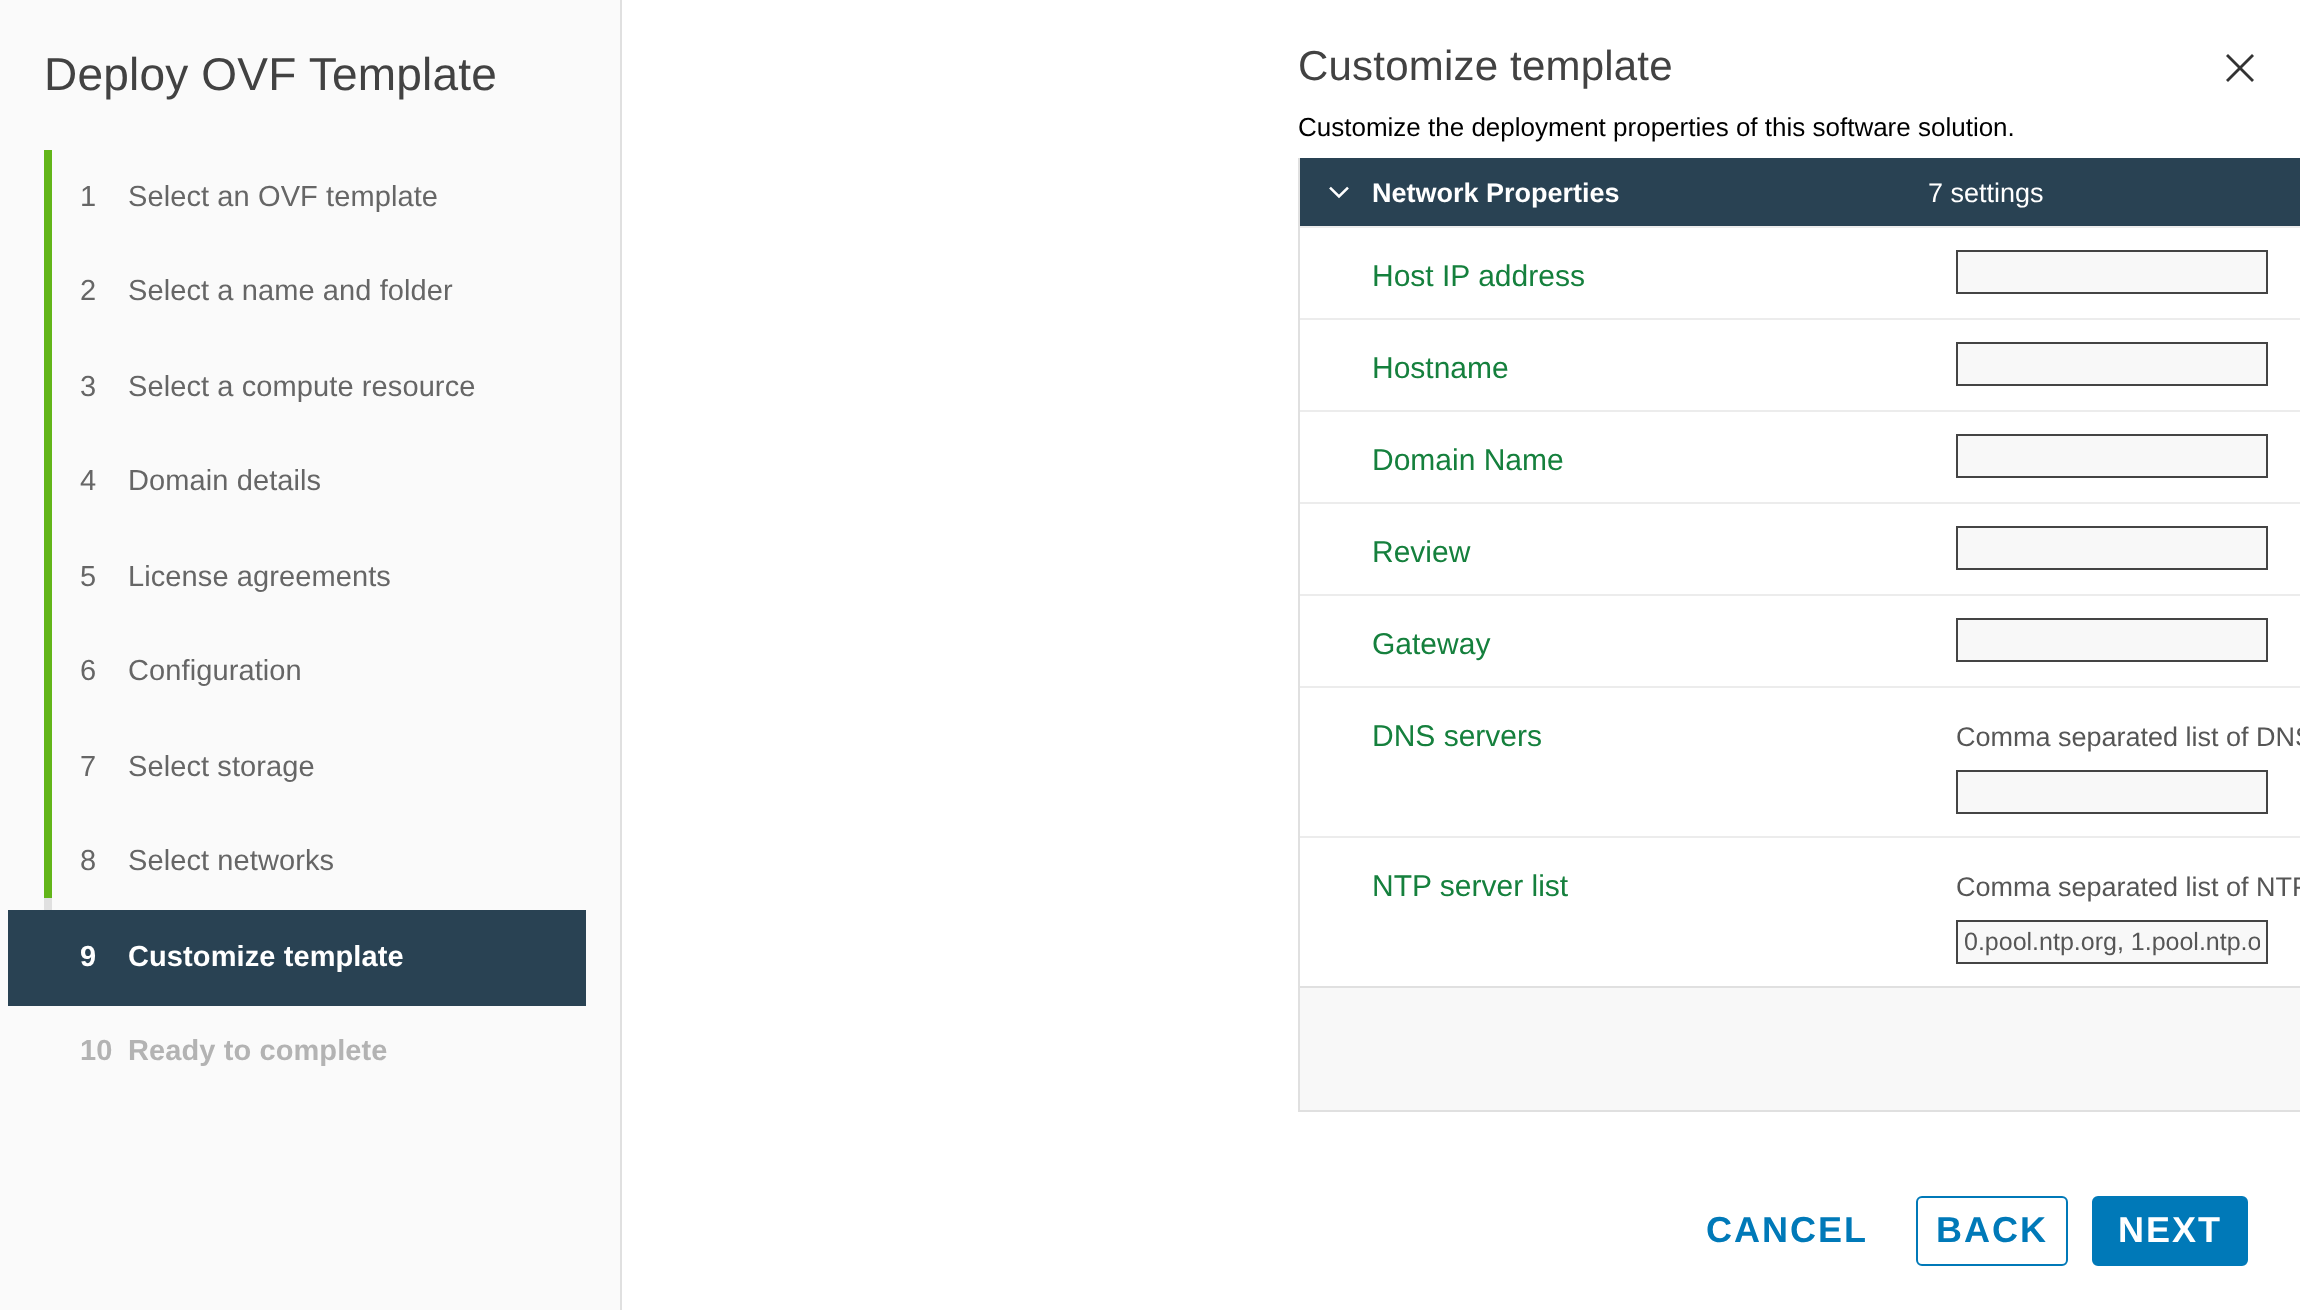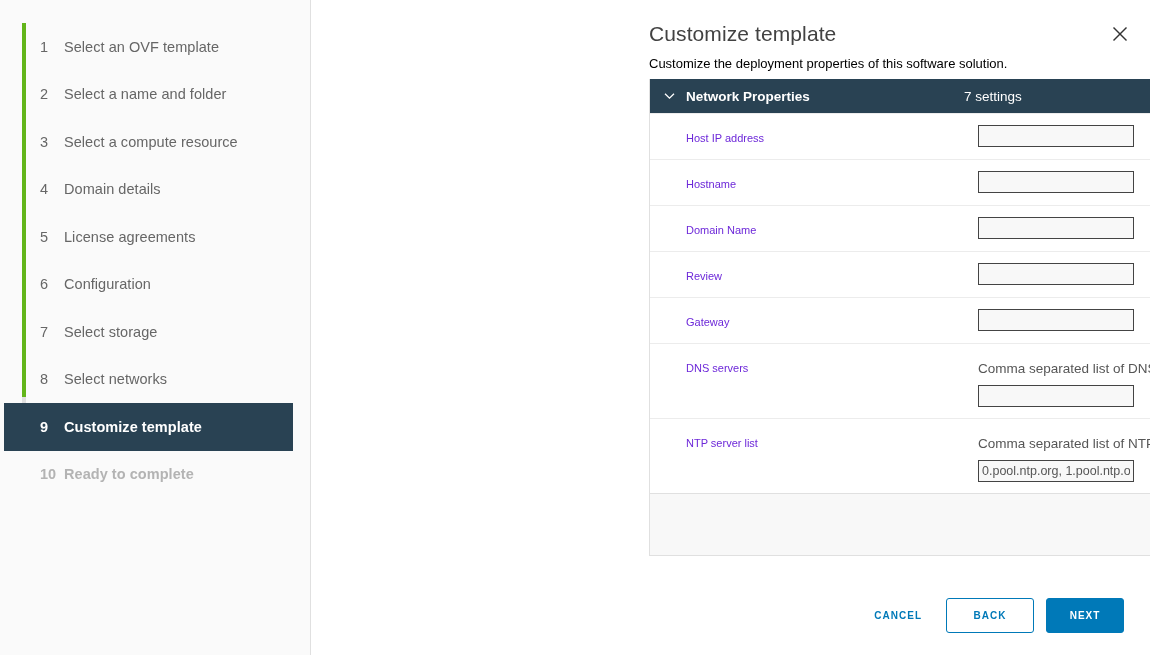--- a/index.html
+++ b/index.html
@@ -176,22 +176,22 @@
     display: flex;
     border-top: 1px solid #ececec;
     min-height: 46px;
     padding: 0;
   }
   .prop-row:first-of-type { border-top: none; }
 
   .prop-label {
     width: 328px;
     flex: 0 0 328px;
-    font-size: 11px;
-    color: #6d28d9;
+    font-size: 15px;
+    color: #15803d;
     padding: 16px 0 10px 36px;
     line-height: 17px;
   }
 
   .prop-value {
     flex: 1;
     padding: 11px 0 11px 0;
   }
 
   .prop-hint {
@@ -227,21 +227,21 @@
     position: absolute;
     right: 26px;
     bottom: 22px;
     display: flex;
     align-items: center;
     gap: 0px;
   }
 
   .btn {
     font-family: "Liberation Sans", sans-serif;
-    font-size: 10px;
+    font-size: 18px;
     letter-spacing: 1px;
     font-weight: bold;
     cursor: pointer;
     border-radius: 3px;
     height: 35px;
     display: inline-flex;
     align-items: center;
     justify-content: center;
   }
 
@@ -250,37 +250,38 @@
     border: none;
     color: #0079b8;
     padding: 0 16px;
     margin-right: 8px;
   }
 
   .btn-outline {
     background: #ffffff;
     border: 1px solid #0079b8;
     color: #0079b8;
-    width: 88px;
+    width: 76px;
     margin-right: 12px;
   }
 
   .btn-primary {
     background: #0079b8;
     border: 1px solid #0079b8;
     color: #ffffff;
     width: 78px;
   }
 </style>
 </head>
 <body>
 
 <div class="wizard">
 
   <div class="sidebar">
+    <div class="sidebar-title">Deploy OVF Template</div>
 
     <div class="steps">
       <div class="steps-rail"></div>
       <div class="steps-rail-done"></div>
 
       <div class="step done">
         <span class="num">1</span>
         <span>Select an OVF template</span>
       </div>
       <div class="step done">

